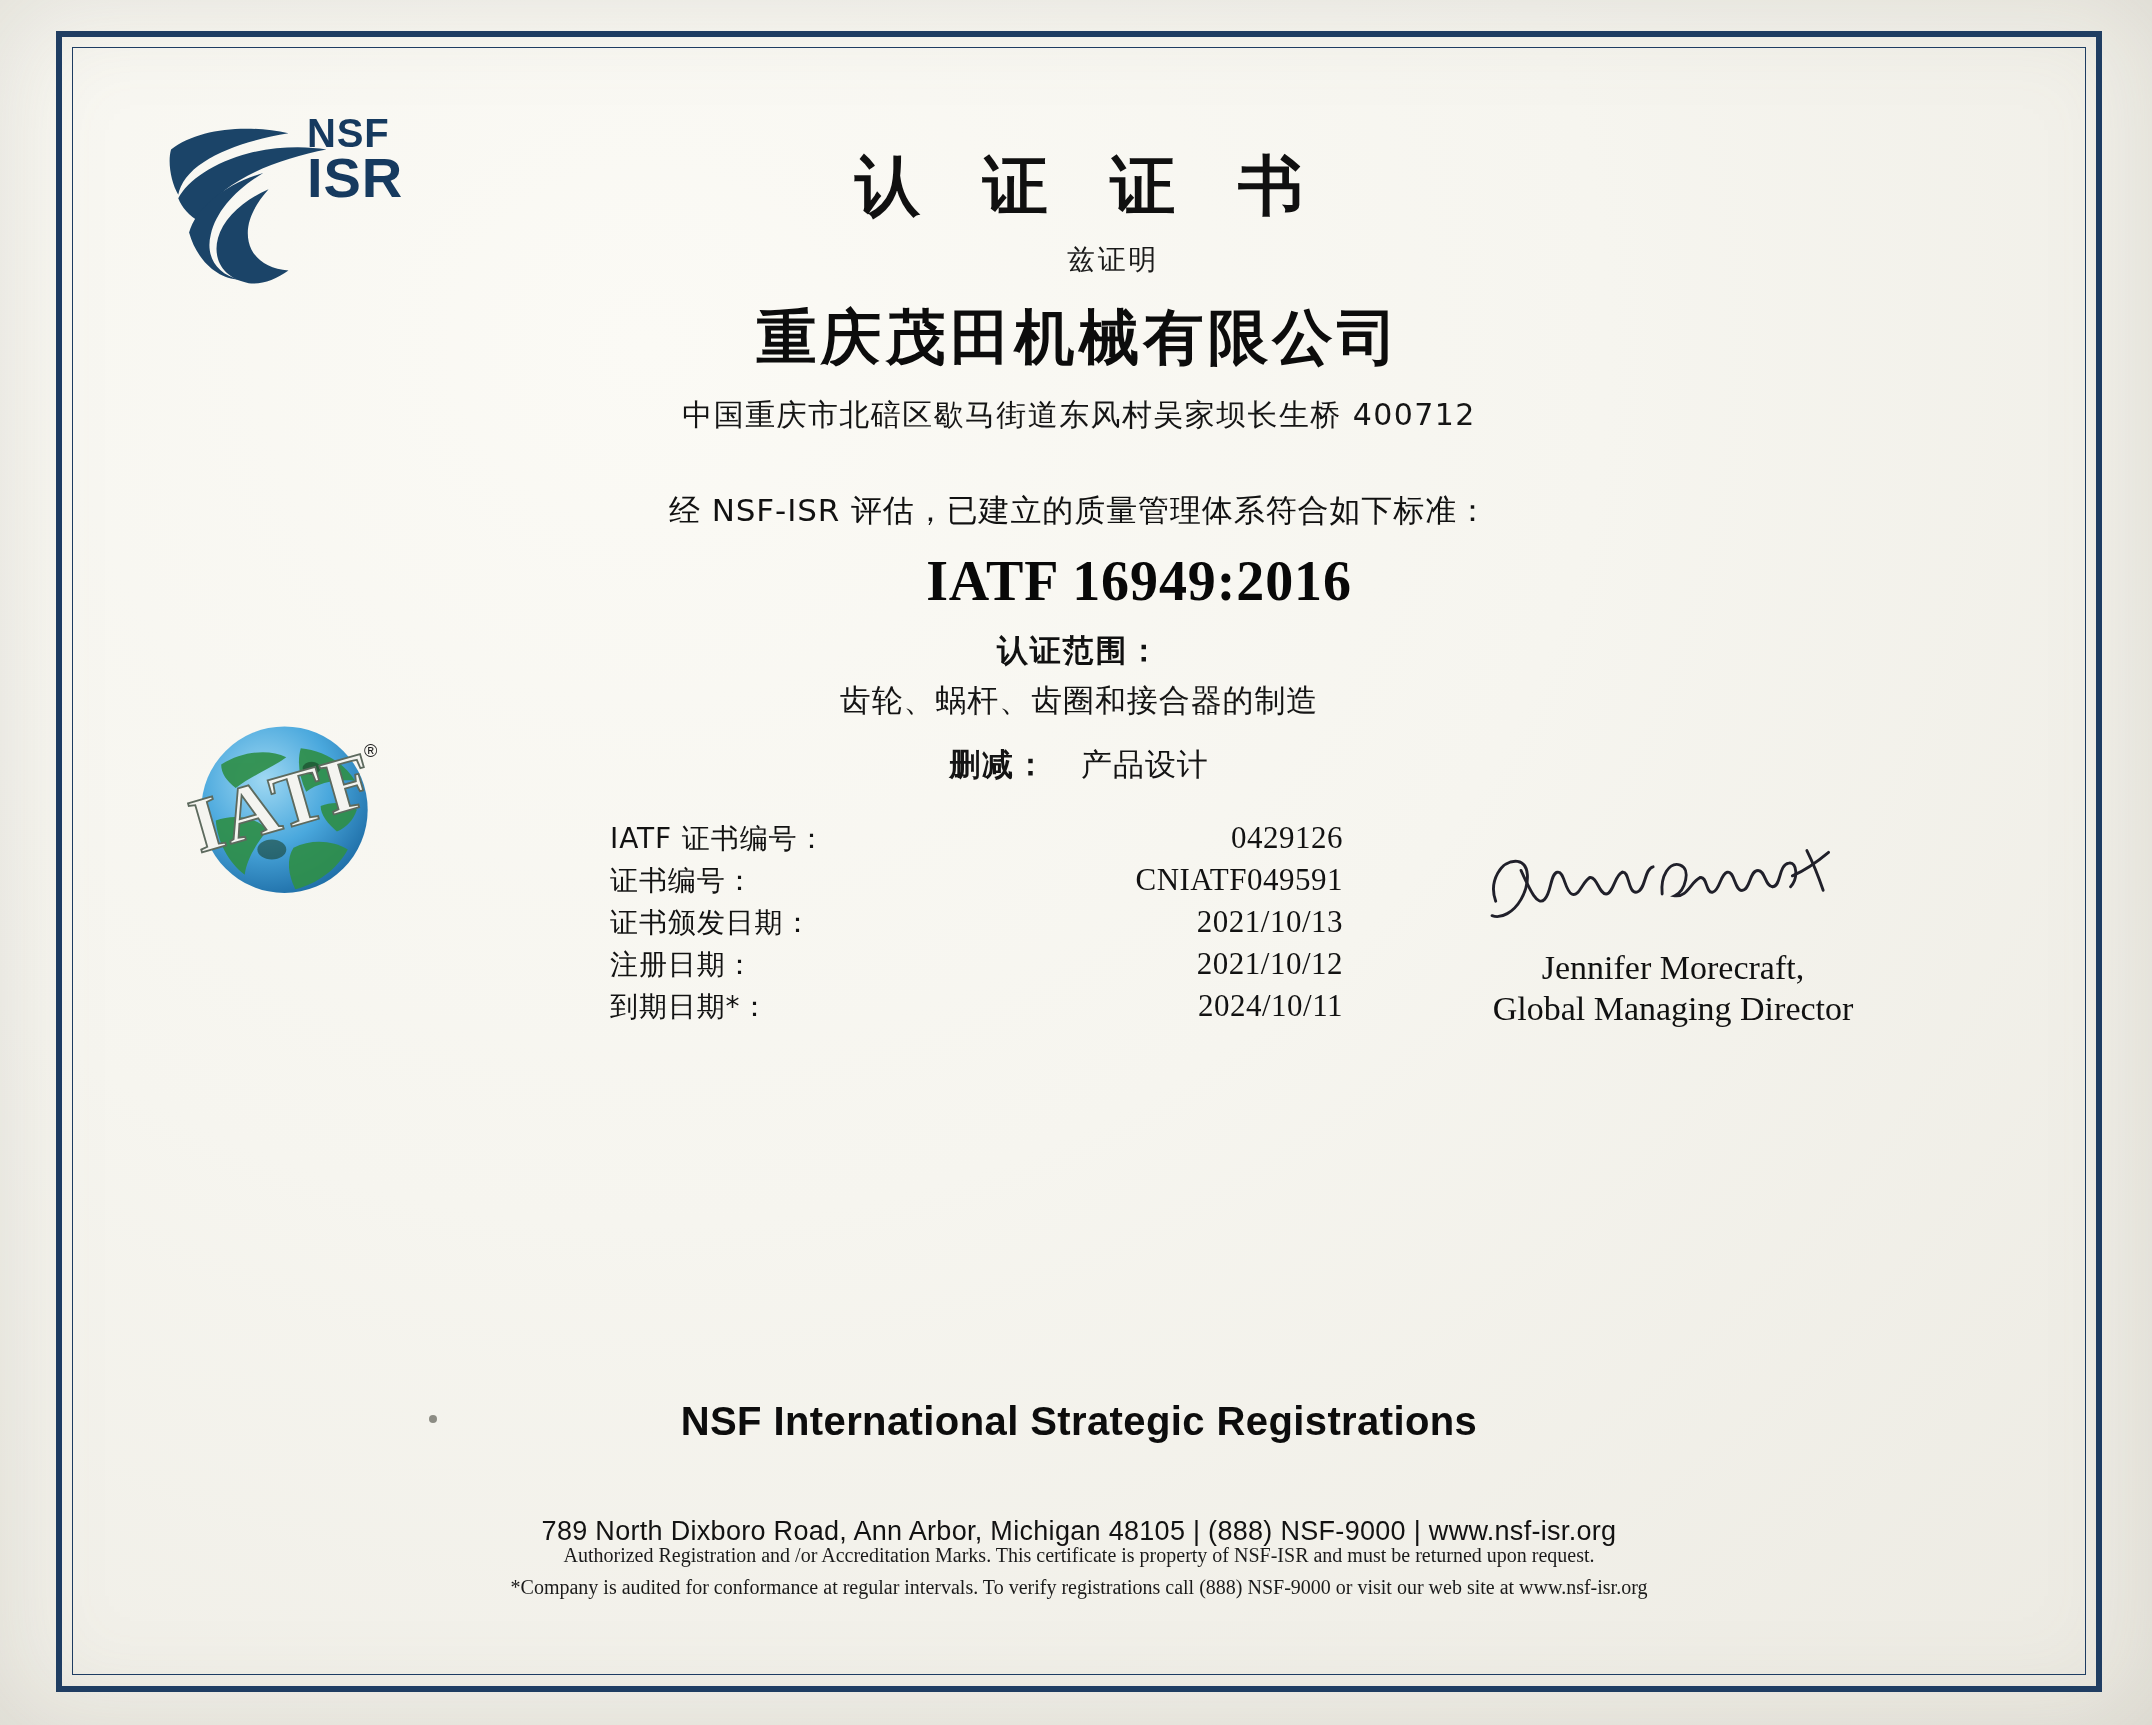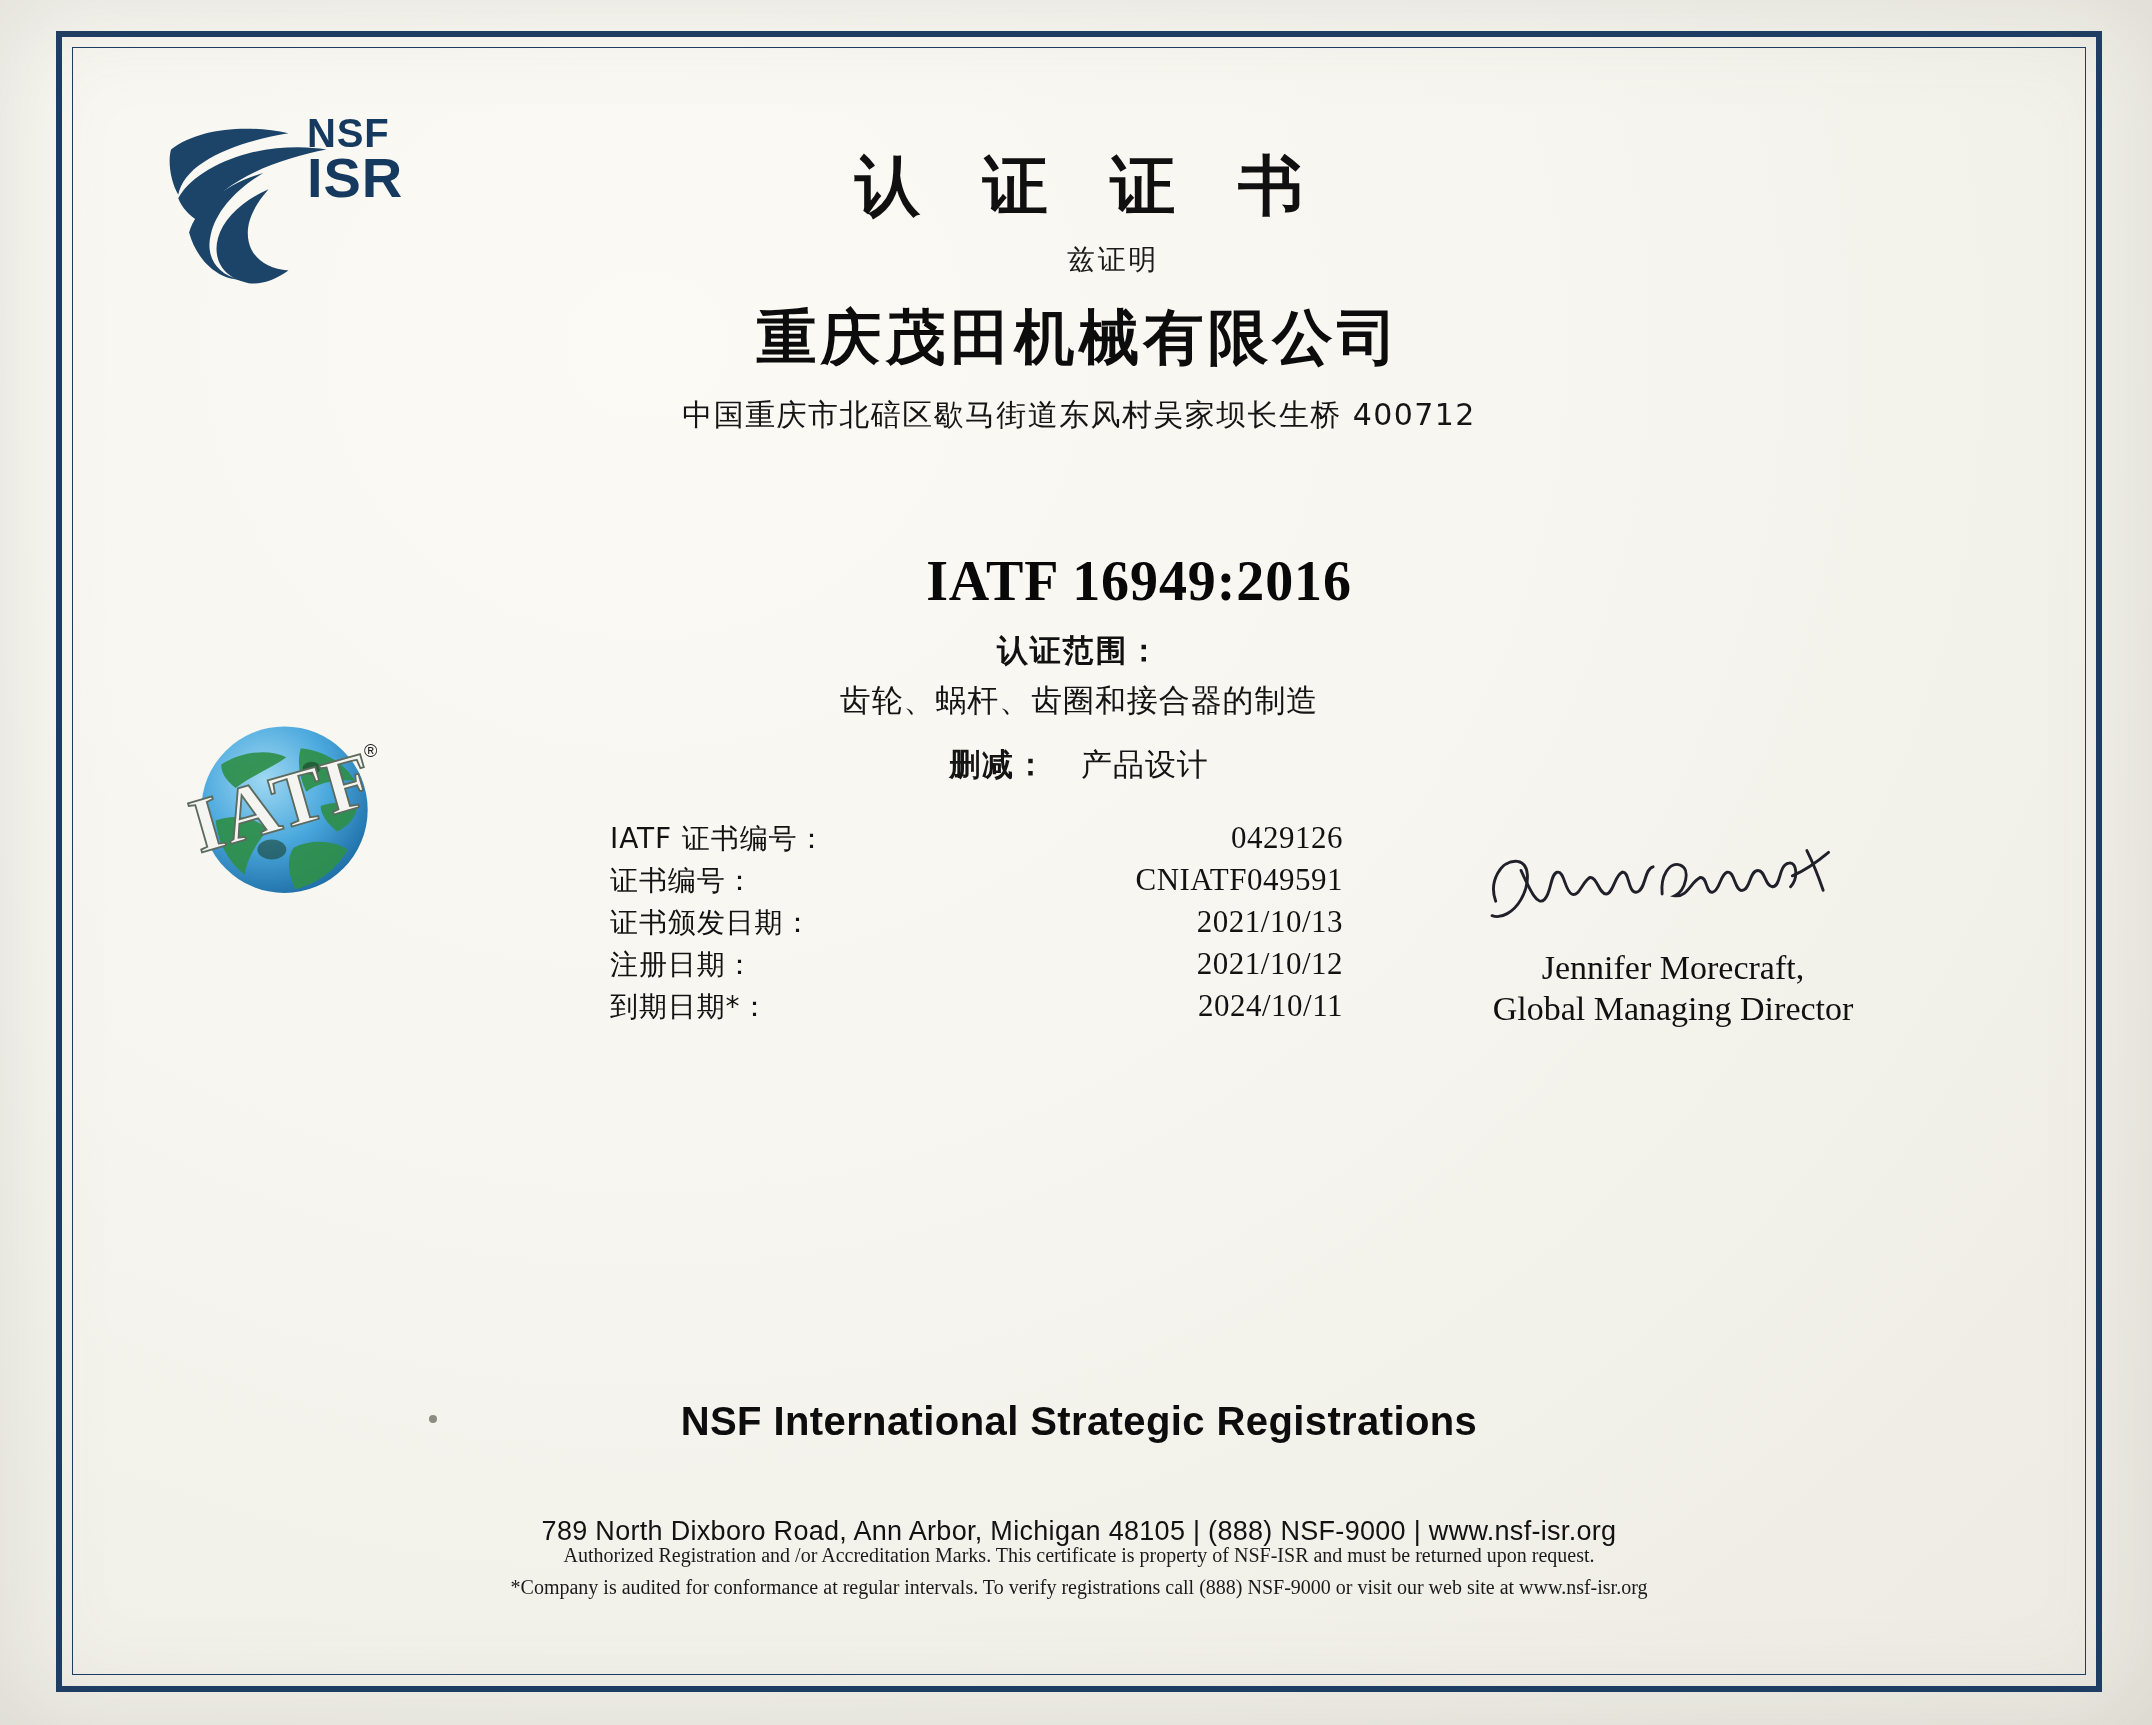--- a/index.html
+++ b/index.html
@@ -326,20 +326,21 @@
       <div class="nsf-text">
         <div class="l1">NSF</div>
         <div class="l2">ISR</div>
       </div>
     </div>
 
     <div class="title-cn">认 证 证 书</div>
     <div class="subtitle-cn">兹证明</div>
     <div class="company-cn">重庆茂田机械有限公司</div>
     <div class="address-cn">中国重庆市北碚区歇马街道东风村吴家坝长生桥 400712</div>
+    <div class="statement-cn">经 NSF-ISR 评估，已建立的质量管理体系符合如下标准：</div>
     <div class="standard">IATF 16949:2016</div>
     <div class="scope-label">认证范围：</div>
     <div class="scope-value">齿轮、蜗杆、齿圈和接合器的制造</div>
     <div class="exclusion-row">
       <span class="ex-label">删减：</span>
       <span class="ex-val">产品设计</span>
     </div>
 
     <div class="iatf-logo">
       <svg width="208" height="190" viewBox="0 0 230 210">

